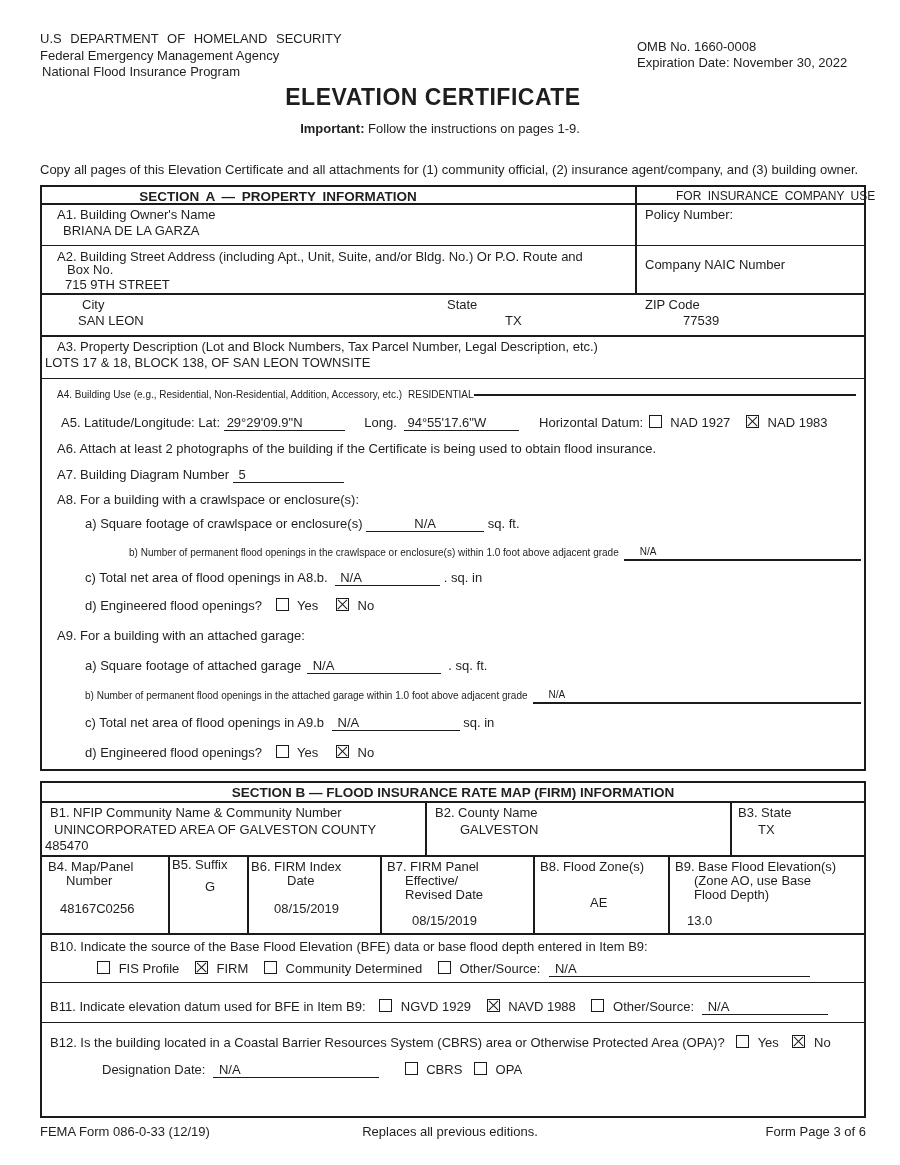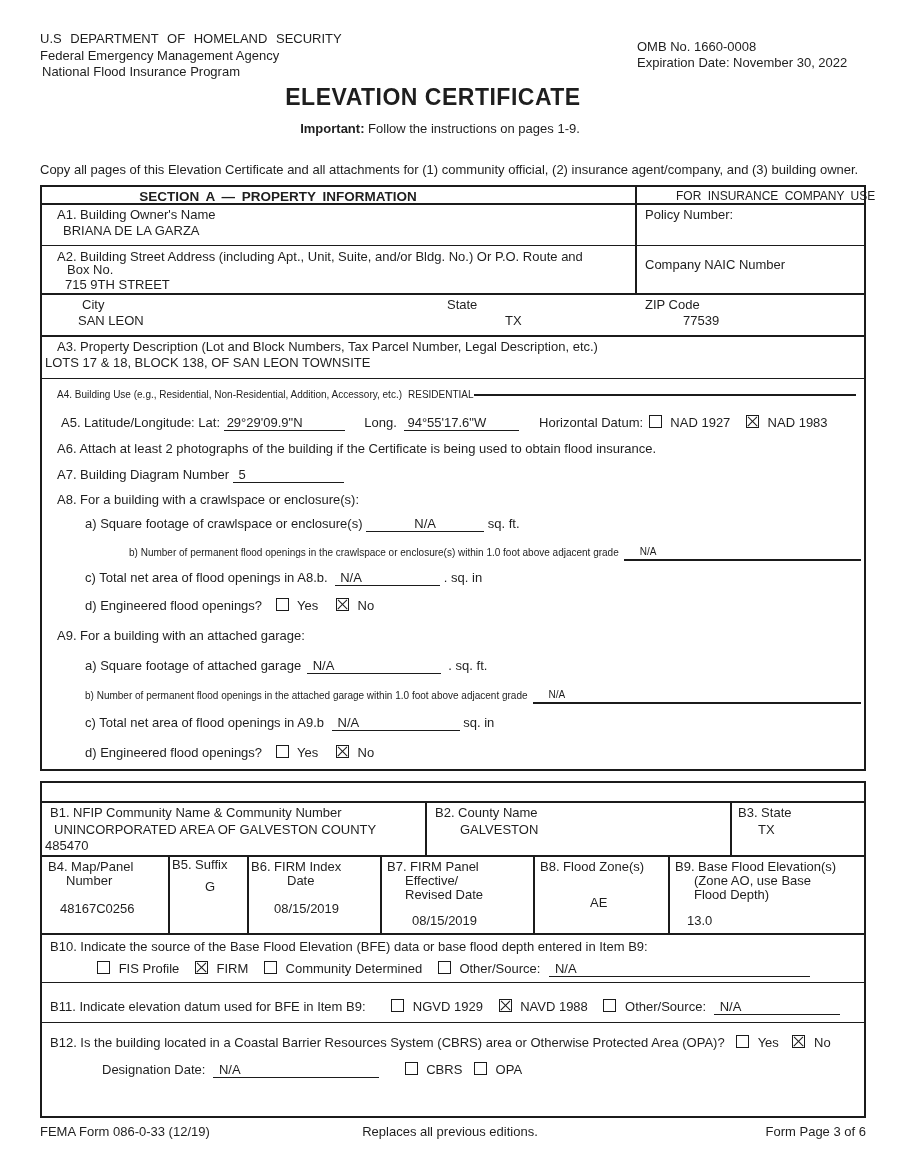--- a/index.html
+++ b/index.html
@@ -152,20 +152,21 @@
 
   <div class="vline" style="left:383px;top:20px;height:52px;"></div>
   <div class="vline" style="left:688px;top:20px;height:52px;"></div>
 
   <div class="vline" style="left:126px;top:74px;height:76px;"></div>
   <div class="vline" style="left:205px;top:74px;height:76px;"></div>
   <div class="vline" style="left:338px;top:74px;height:76px;"></div>
   <div class="vline" style="left:491px;top:74px;height:76px;"></div>
   <div class="vline" style="left:626px;top:74px;height:76px;"></div>
 
+  <div class="t b c" style="left:0;width:822px;top:2px;font-size:13.5px;">SECTION B  —  FLOOD INSURANCE RATE MAP (FIRM) INFORMATION</div>
 
   <div class="t" style="left:8px;top:22px;">B1. NFIP Community Name &amp; Community Number</div>
   <div class="t" style="left:12px;top:39px;">UNINCORPORATED AREA OF GALVESTON COUNTY</div>
   <div class="t" style="left:3px;top:55px;">485470</div>
   <div class="t" style="left:393px;top:22px;">B2.  County Name</div>
   <div class="t" style="left:418px;top:39px;">GALVESTON</div>
   <div class="t" style="left:696px;top:22px;">B3.  State</div>
   <div class="t" style="left:716px;top:39px;">TX</div>
 
   <div class="t" style="left:6px;top:76px;">B4.  Map/Panel</div>
@@ -199,21 +200,21 @@
     <span class="cb checked" style="margin-left:12px;"></span>
     <span>FIRM</span>
     <span class="cb" style="margin-left:12px;"></span>
     <span>Community Determined</span>
     <span class="cb" style="margin-left:12px;"></span>
     <span>Other/Source:</span>
     <span class="ull" style="width:255px;padding-left:6px;margin-left:5px;">N/A</span>
   </div>
 
   <div class="t" style="left:8px;top:215px;">
-    <span style="margin-right:20px;">B11.  Indicate elevation datum used for BFE in Item B9:</span>
+    <span style="margin-right:8px;">B11.  Indicate elevation datum used for BFE in Item B9:</span>
     <span class="cb"></span>
     <span>NGVD 1929</span>
     <span class="cb checked" style="margin-left:12px;"></span>
     <span>NAVD 1988</span>
     <span class="cb" style="margin-left:12px;"></span>
     <span>Other/Source:</span>
     <span class="ull" style="width:120px;padding-left:6px;margin-left:4px;">N/A</span>
   </div>
 
   <div class="t" style="left:8px;top:251px;">

